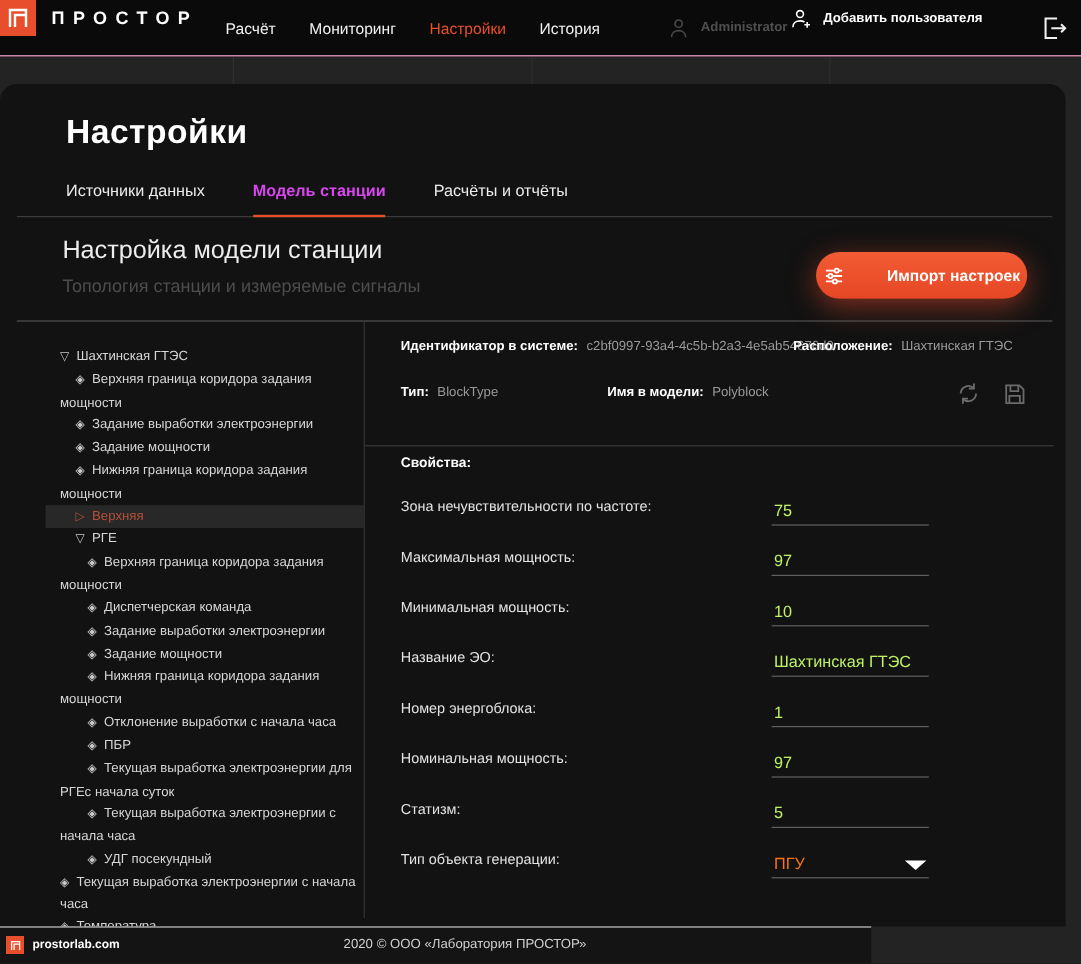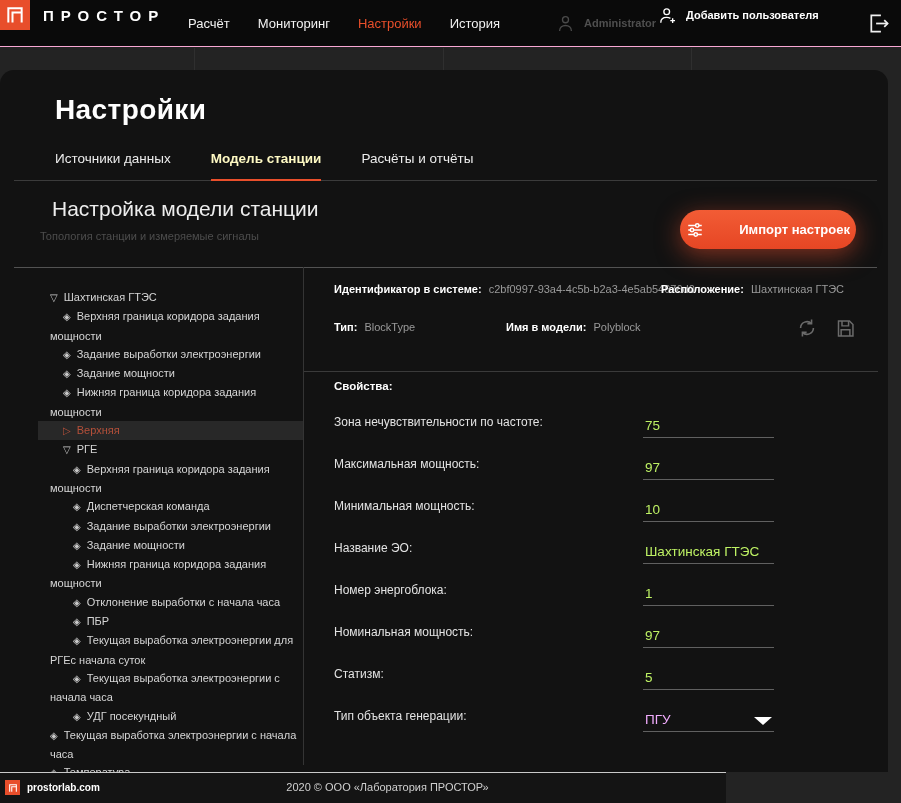--- a/index.html
+++ b/index.html
@@ -18,24 +18,24 @@
   .add-user{position:absolute;left:658px;top:0;height:30px;display:flex;align-items:center;gap:9px;color:#fff;font-size:11px;font-weight:700;cursor:pointer}
   .logout{position:absolute;right:11px;top:12px;background:none;border:none;padding:0;cursor:pointer;line-height:0}
 
   .band-sep{position:absolute;top:48px;height:22px;width:1px;background:#2f2f2f;z-index:2}
 
   
   .card{position:absolute;left:0;top:70px;width:888px;height:702px;background:#121212;border-radius:14px 14px 0 0}
   .page-title{position:absolute;left:55px;top:24px;margin:0;font-size:28px;font-weight:800;color:#fff;letter-spacing:.4px}
   .tabs{position:absolute;left:14px;top:81px;width:863px;display:flex;padding-left:41px;gap:40px;border-bottom:1px solid #3b3b3b}
   .tab{font-size:13.5px;color:#ececec;padding-bottom:13px;cursor:pointer;font-weight:500;white-space:nowrap}
-  .tab.active{color:#fef9c3;font-weight:700;border-bottom:2px solid #e94f2b;margin-bottom:-1px}
+  .tab.active{color:#d946ef;font-weight:700;border-bottom:2px solid #e94f2b;margin-bottom:-1px}
 
   .section-title{position:absolute;left:52px;top:127px;margin:0;font-size:21px;font-weight:400;color:#ededed}
-  .section-sub{position:absolute;left:40px;top:160px;font-size:11px;color:#4d4d4d}
+  .section-sub{position:absolute;left:52px;top:160px;font-size:15px;color:#4d4d4d}
   .import-btn{position:absolute;left:680px;top:140px;width:176px;height:39px;border:none;border-radius:20px;
     background:linear-gradient(180deg,#f25c35,#e64624);color:#fff;font-weight:700;font-size:13px;font-family:inherit;
     display:flex;align-items:center;justify-content:space-between;gap:10px;cursor:pointer;box-shadow:0 6px 24px rgba(240,80,45,.5)}
 
   .hdiv{position:absolute;left:14px;top:197px;width:863px;height:1px;background:#525252}
 
   
   .tree{position:absolute;left:14px;top:218px;width:289px;padding-left:24px;font-size:11px;color:#d6d6d6}
   .tree-item{padding:0 4px 0 12px;line-height:18.3px;cursor:pointer}
   .tree-item .tree-icon{margin-right:6px;font-size:10px;color:#c9c9c9}
@@ -52,21 +52,21 @@
   .meta-value{color:#9a9a9a;margin-left:4px;font-weight:400}
   .meta-actions{position:absolute;left:492px;top:50px;display:flex;gap:17px}
   .icon-btn{background:none;border:none;padding:0;cursor:pointer;line-height:0}
   .panel-div{position:absolute;left:0;top:104px;width:574px;height:1px;background:#3a3a3a}
   .props-header{position:absolute;left:30px;top:113px;font-size:11.5px;font-weight:700;color:#fff}
   .fields{position:absolute;left:0;top:129px;width:574px}
   .field-row{position:relative;height:42px}
   .field-label{position:absolute;left:30px;bottom:9px;font-size:12px;color:#e3e3e3}
   .field-input{position:absolute;left:339px;bottom:0;width:131px;background:transparent;border:none;border-bottom:1px solid #606060;
     color:#bef264;font-size:13.5px;font-family:inherit;padding:0 2px 4px;outline:none}
-  .field-select{position:absolute;left:339px;bottom:0;width:131px;border-bottom:1px solid #606060;color:#f0abfc;font-size:13.5px;
+  .field-select{position:absolute;left:339px;bottom:0;width:131px;border-bottom:1px solid #606060;color:#f97316;font-size:13.5px;
     display:flex;align-items:flex-end;justify-content:space-between;padding:0 2px 4px;cursor:pointer}
   .caret{width:0;height:0;border-left:9px solid transparent;border-right:9px solid transparent;border-top:8px solid #fff;margin-bottom:2px}
 
   
   .footer{position:absolute;left:0;top:772px;width:726px;height:31px;background:#141414;border-top:1px solid #c9c9c9}
   .footer-logo{position:absolute;left:5px;top:7px;width:15px;height:15px;background:#e84e2b;display:flex;align-items:center;justify-content:center}
   .footer-site{position:absolute;left:27px;top:9px;font-size:10px;font-weight:700;color:#fff;cursor:pointer}
   .footer-copy{position:absolute;left:0;top:8px;width:775px;text-align:center;font-size:11px;color:#cfcfcf}
 </style>
 </head>

